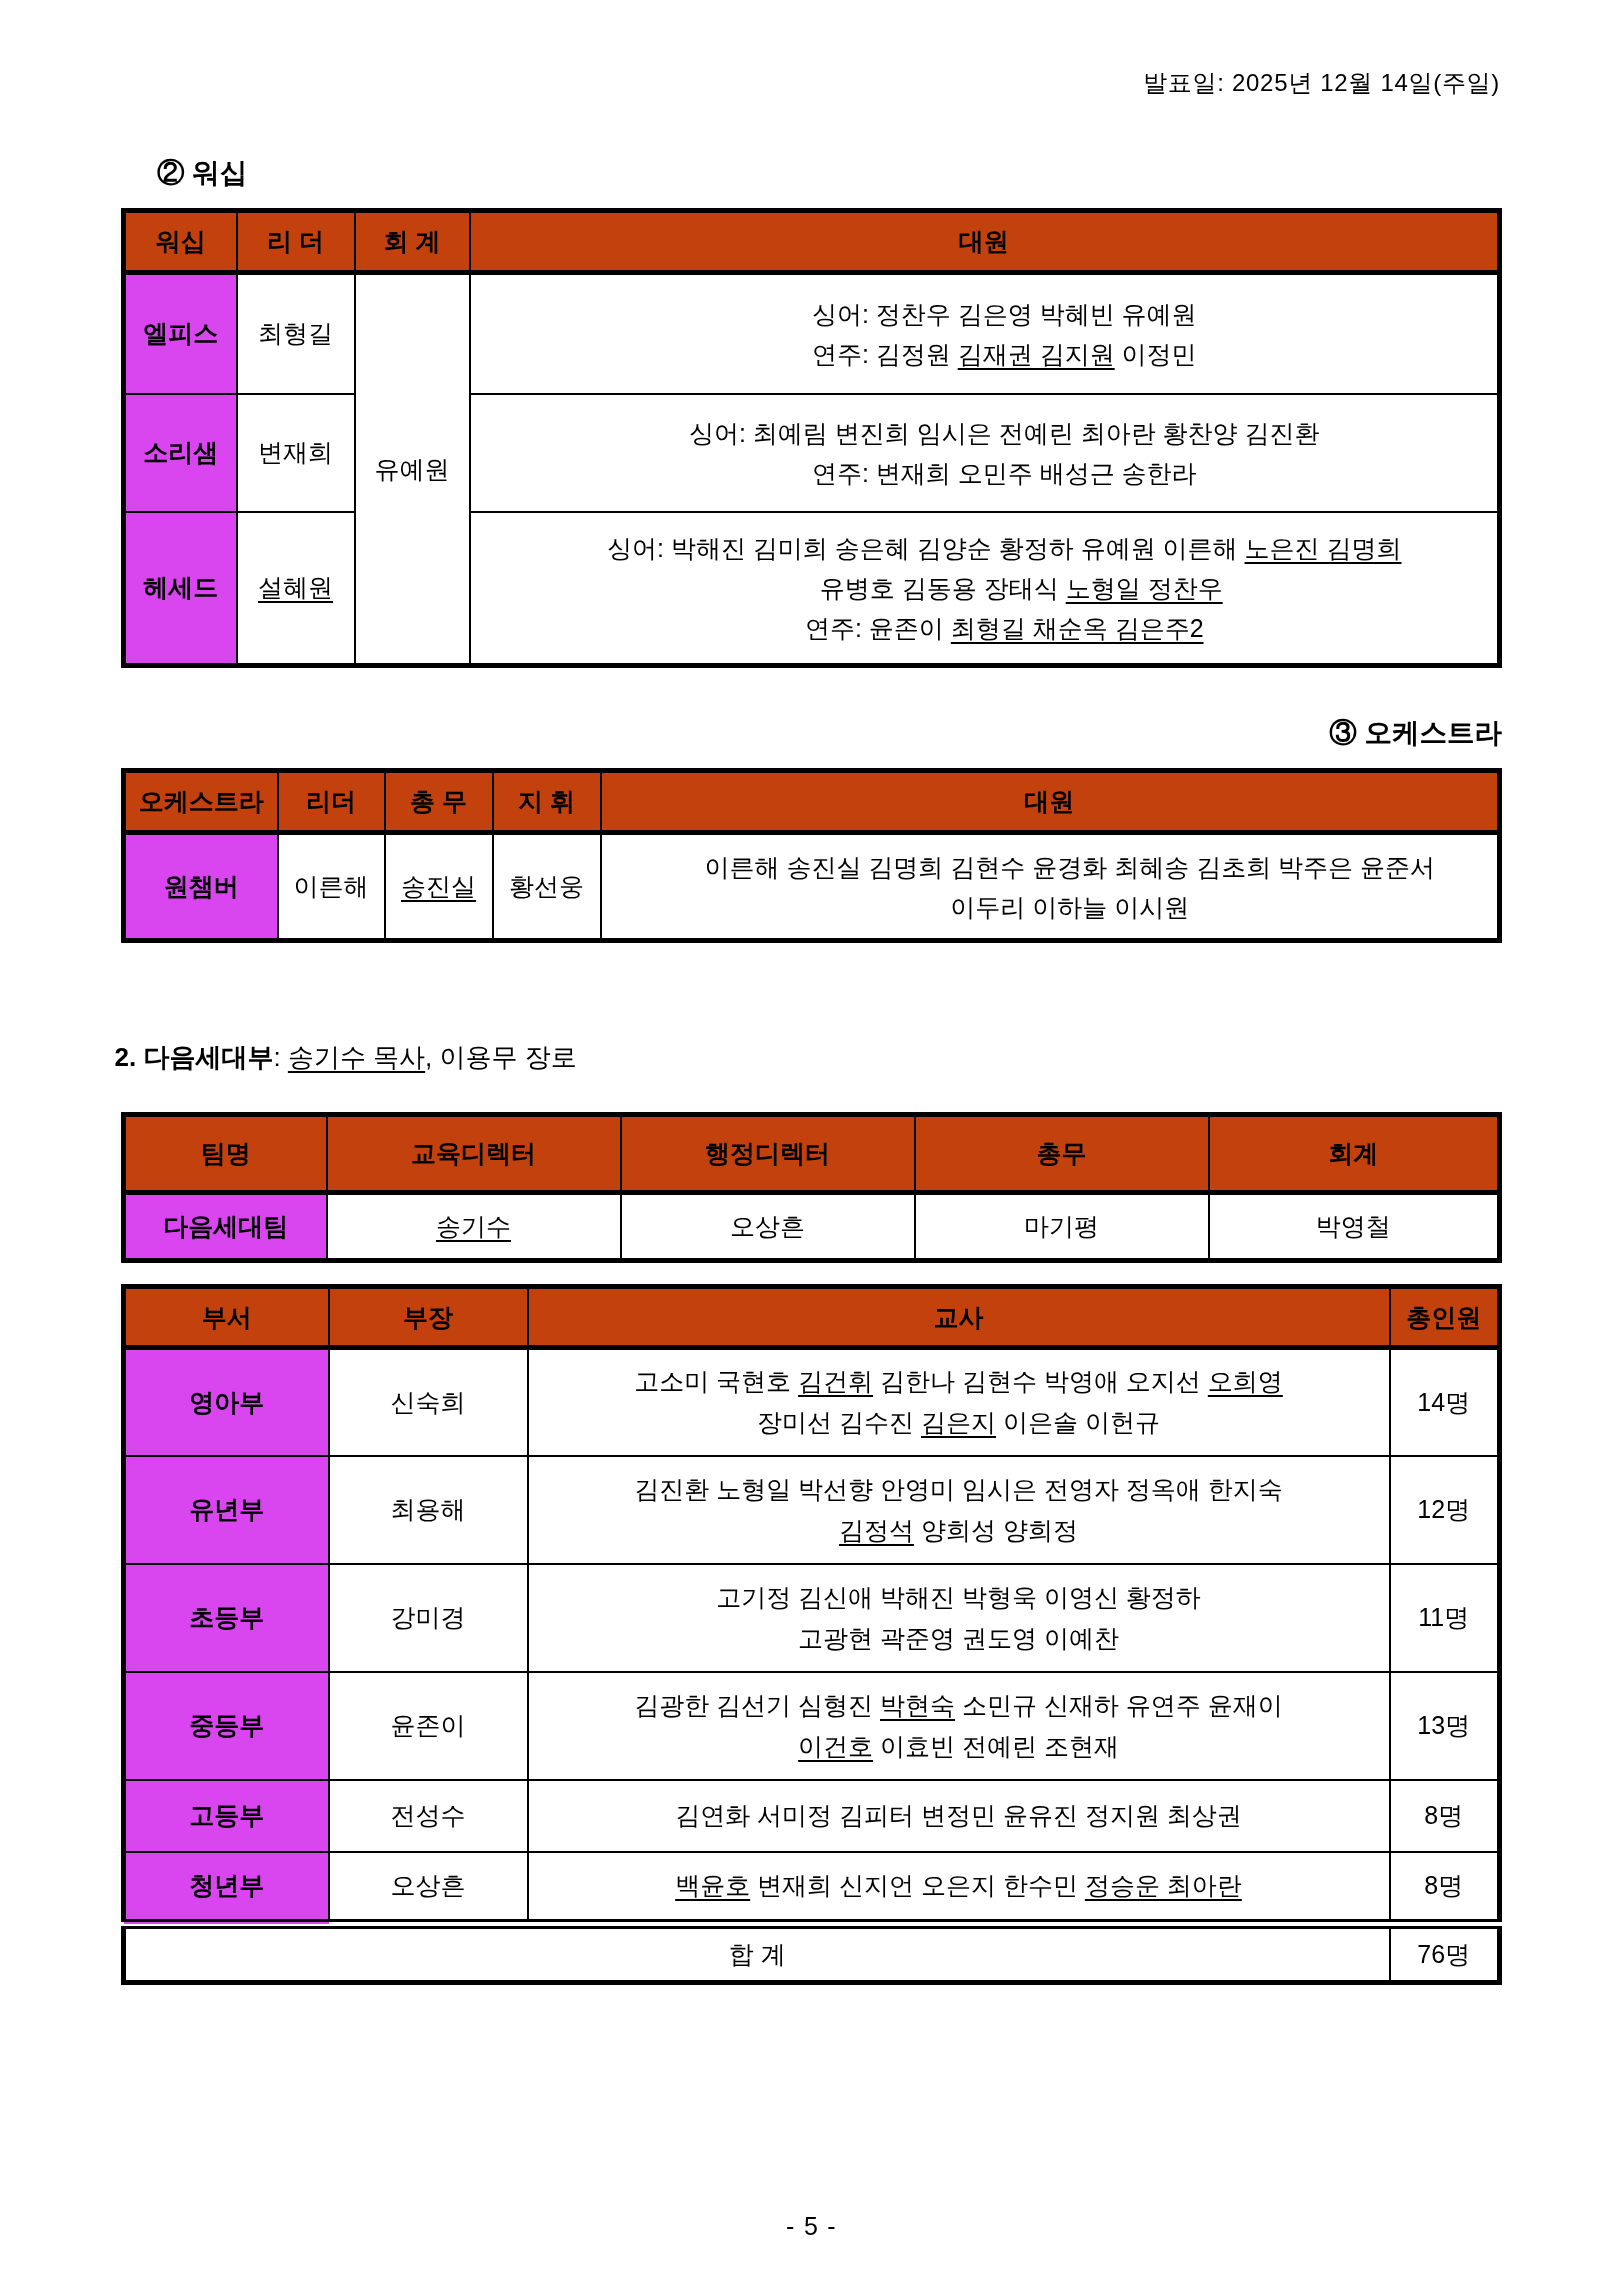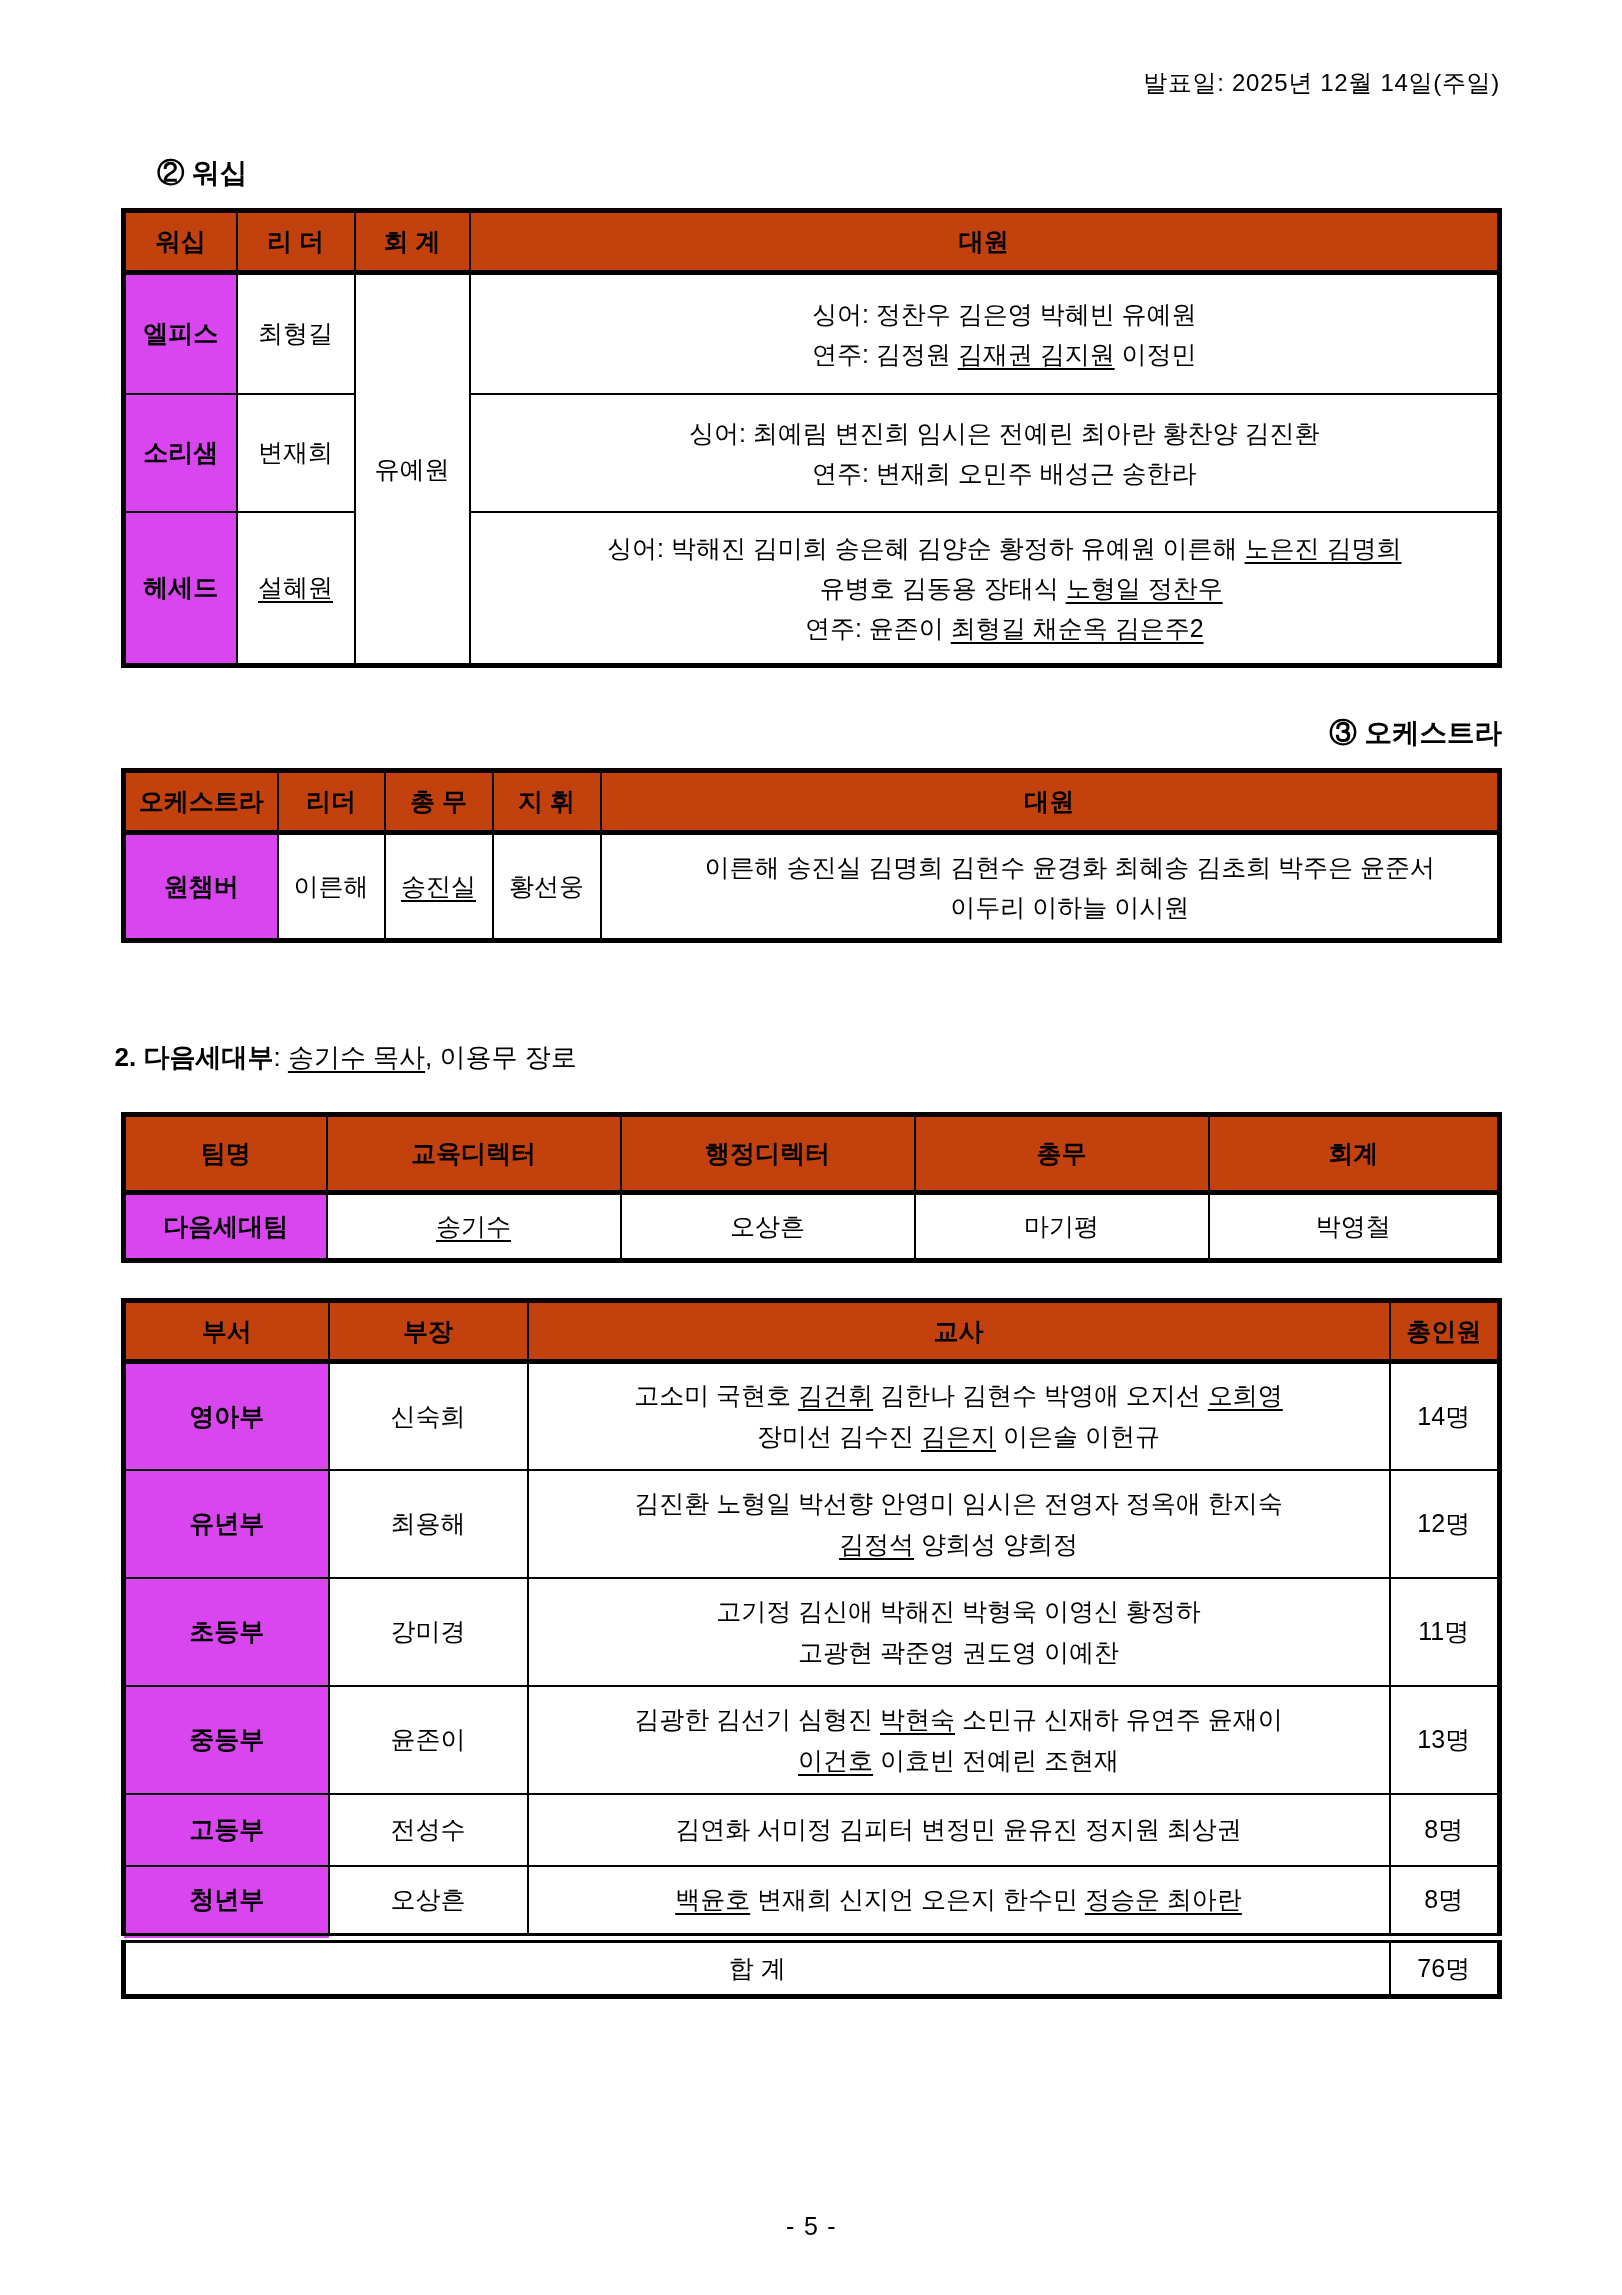--- a/index.html
+++ b/index.html
@@ -32,21 +32,21 @@
   .team tbody tr{height:68px}
   .dept thead th{height:56px}
   .dept .r2{height:108px}.dept .r1{height:72px}.dept .rt{height:59px}
   .dept .rt td{border-top:10.5px double #000;}
   .members{text-align:left;padding:6.5px 13px 6.5px 21px;}
   .members .line{line-height:40px;padding-left:41px;}
   .members .indent{padding-left:75px;}
   .teachers{text-align:left;padding:6.5px 13px 6.5px 38px;}
   .teachers .line{line-height:41px;}
   .team-margin{margin-top:37px;}
-  .dept-margin{margin-top:35px;}
+  .dept-margin{margin-top:21px;}
   .u{text-decoration:underline;text-underline-offset:5.2px;text-decoration-thickness:2px;}
   .b{font-weight:bold;}
   .pagenum{position:absolute;bottom:54px;left:0;width:100%;text-align:center;font-size:25px;letter-spacing:1.3px;}
 </style>
 </head>
 <body>
 
 <div class="page">
 
   <div class="pub-date">발표일: 2025년 12월 14일(주일)</div>

